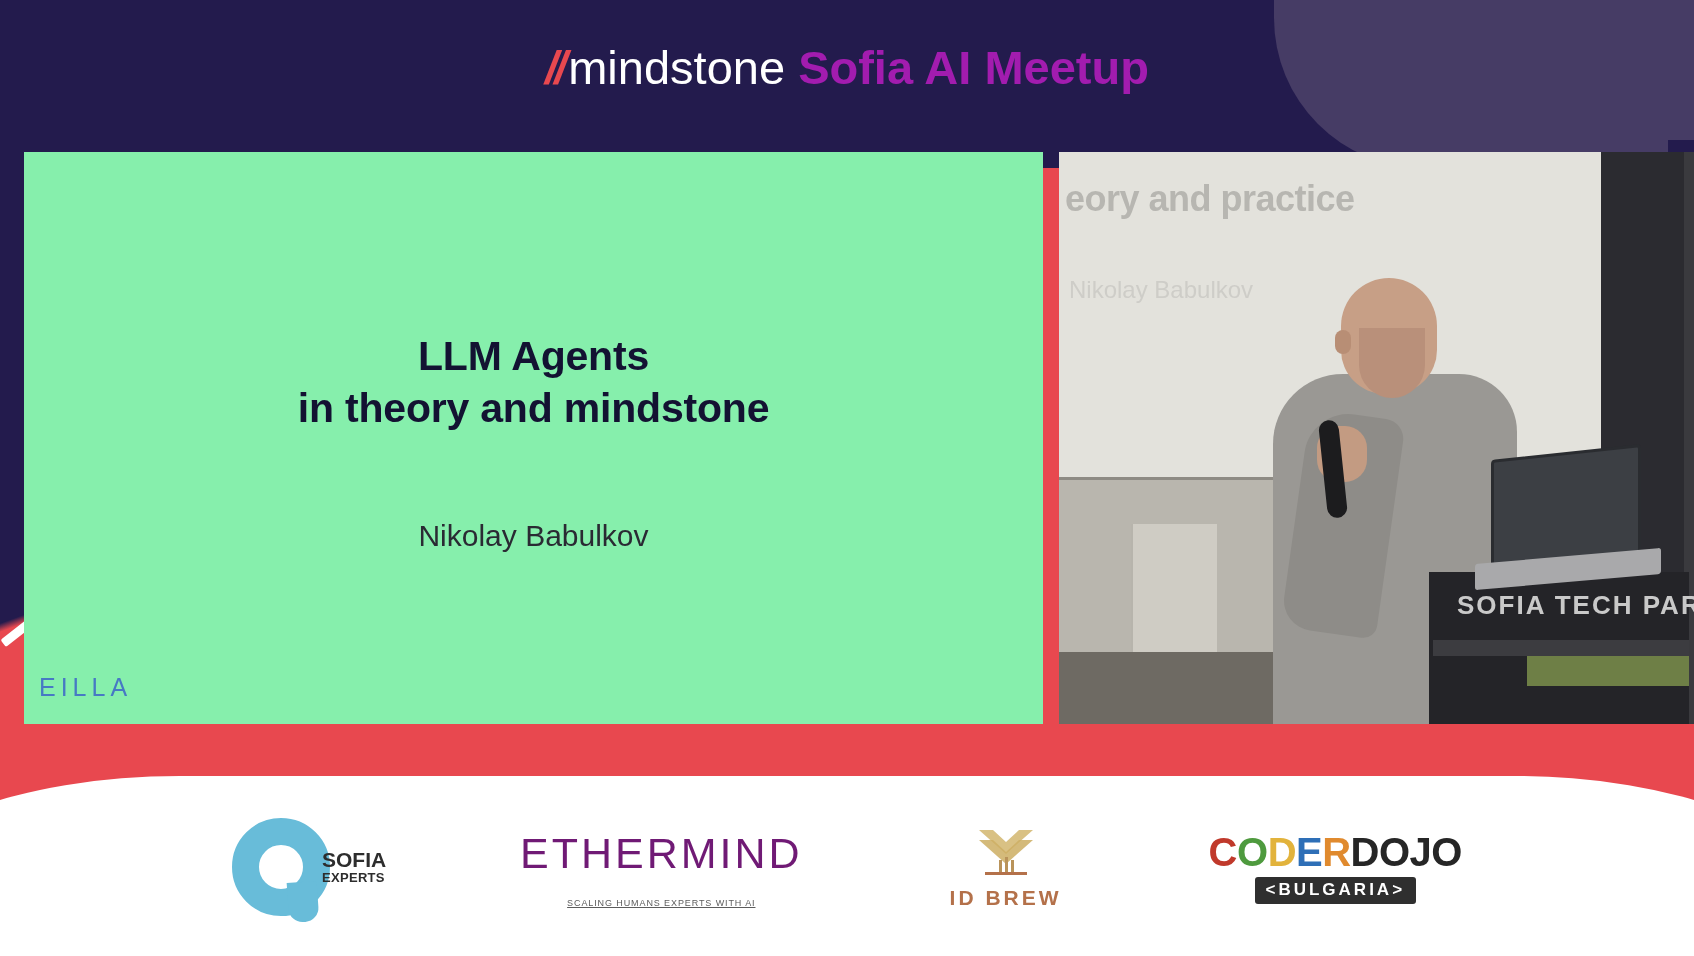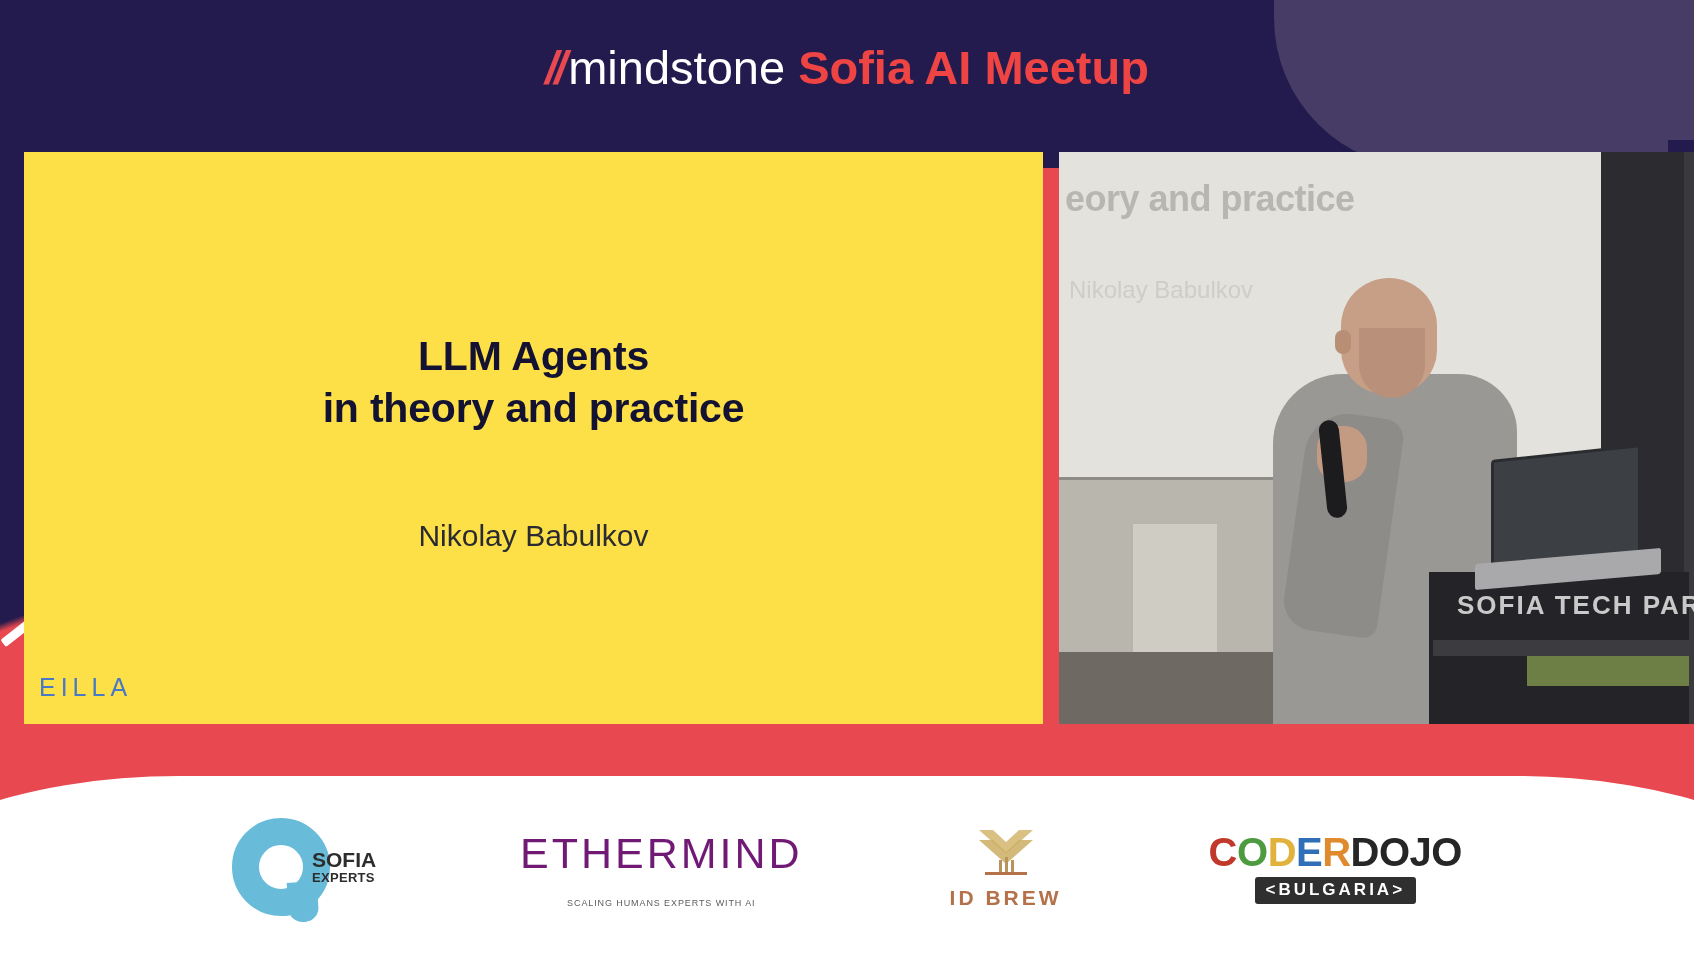--- a/index.html
+++ b/index.html
@@ -94,21 +94,21 @@
   .slash-left  { left: -4px;  top: 618px; width: 68px; height: 9px; }
   .slash-right { left: 1124px; top: 338px; width: 62px; height: 9px; }
 
   
   .slide {
     position: absolute;
     left: 24px;
     top: 152px;
     width: 1019px;
     height: 572px;
-    background: #fde047;
+    background: #86efac;
     z-index: 8;
     overflow: hidden;
   }
   .slide-title {
     position: absolute;
     left: 0; right: 0;
     top: 178px;
     text-align: center;
     color: #131232;
     font-weight: bold;
@@ -329,21 +329,21 @@
     line-height: 1;
   }
   .hdr-slashes {
     color: #e8484f;
     font-weight: bold;
     font-style: italic;
     letter-spacing: -4px;
     margin-right: 5px;
   }
   .hdr-light { color: #ffffff; font-weight: 400; }
-  .hdr-bold  { color: #ef4444; font-weight: bold; }
+  .hdr-bold  { color: #a21caf; font-weight: bold; }
 
   
   .sponsors {
     position: absolute;
     left: 0; right: 0;
     bottom: 28px;
     height: 120px;
     z-index: 12;
     display: flex;
     align-items: center;
@@ -364,21 +364,21 @@
   .stp-tail {
     position: absolute;
     left: 56px; top: 66px;
     width: 30px; height: 40px;
     background: #68bcd9;
     border-radius: 0 0 14px 14px;
     transform: rotate(-4deg);
   }
   .stp-text {
     position: absolute;
-    left: 80px; top: 33px;
+    left: 90px; top: 33px;
     line-height: 1.04;
   }
   .stp-sofia {
     color: #2d2d2d; font-weight: bold; font-size: 21px; letter-spacing: 0px;
   }
   .stp-techpark {
     color: #2d2d2d; font-weight: bold; font-size: 13px; letter-spacing: 0.3px;
   }
 
   
@@ -387,20 +387,21 @@
     color: #701a75;
     font-size: 43px;
     letter-spacing: 3px;
     font-weight: 300;
   }
   .eth-tag {
     color: #5c5c5c;
     font-size: 9px;
     letter-spacing: 0.9px;
     margin-top: 20px;
+    text-decoration: underline;
   }
 
   
   .idb { text-align: center; width: 130px; }
   .idb-mark { display: block; margin: 0 auto; }
   .idb-name {
     color: #b4714a;
     font-size: 21px;
     font-weight: bold;
     letter-spacing: 3px;
@@ -441,21 +442,21 @@
   <div class="slash slash-left"></div>
   <div class="slash slash-right"></div>
 
   <div class="header-title">
     <span class="hdr-slashes">//</span><span class="hdr-light">mindstone</span><span class="hdr-bold">&nbsp;</span><span class="hdr-bold">Sofia AI Meetup</span>
   </div>
 
   <div class="slide">
     <div class="slide-title">
       <div>LLM Agents</div>
-      <div>in theory and practice</div>
+      <div>in theory and mindstone</div>
     </div>
     <div class="slide-speaker">Nikolay Babulkov</div>
     <div class="slide-brand">EILLA</div>
   </div>
 
   <div class="video">
     <div class="proj-screen">
       <div class="proj-title">eory and practice</div>
       <div class="proj-speaker">Nikolay Babulkov</div>
     </div>

